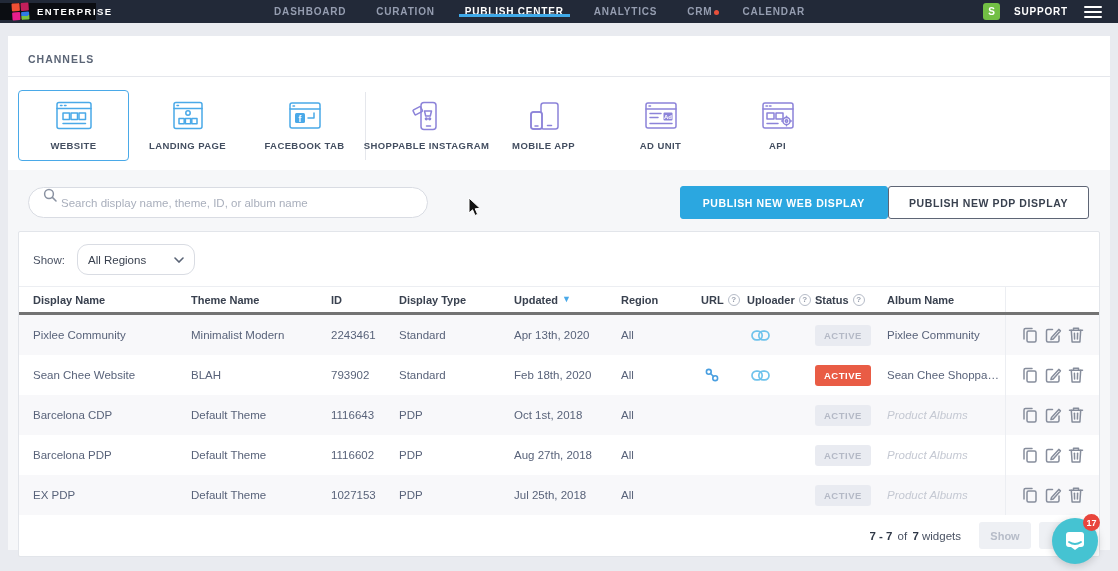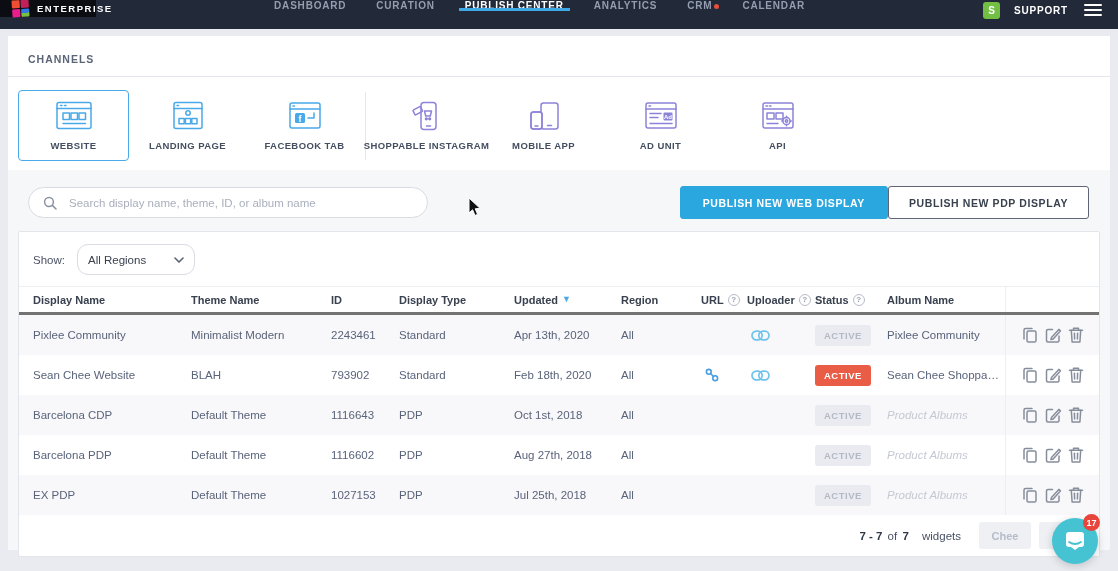--- a/index.html
+++ b/index.html
@@ -7,21 +7,21 @@
   body {
     font-family: "Liberation Sans", sans-serif;
     background:#e9ebf0;
     overflow:hidden;
     position:relative;
   }
   .page { width:1118px; height:571px; position:relative; }
 
   
   .topbar {
-    height:29px; background:#222938; display:flex; align-items:flex-start;
+    height:23px; background:#222938; display:flex; align-items:center;
     position:relative; z-index:5;
   }
   .logo-block {
     width:96px; background:#0b0d12; display:flex; align-items:center; gap:8px;
     padding-left:12px; flex:0 0 auto;
   }
   .logo-mark { width:17px; height:17px; display:grid; grid-template-columns:8px 8px; grid-template-rows:8px 8px; gap:1px; transform:rotate(-4deg); }
   .logo-mark i { display:block; border-radius:1px; }
   .logo-mark i:nth-child(1){ background:#ee4f34; }
   .logo-mark i:nth-child(2){ background:#c21f5b; }
@@ -64,21 +64,21 @@
   .channel-tile.blue .tile-icon { color:#4aa9e8; }
   .channel-tile.purple .tile-icon { color:#8c83d9; }
   .tile-label { font-size:9.5px; font-weight:bold; letter-spacing:0.4px; color:#434e60; text-align:center; white-space:nowrap; }
   .channel-divider { width:1px; height:68px; background:#e5e7ec; margin:0 2px; flex:0 0 auto; }
 
   
   .workspace { background:#f6f7f9; position:absolute; left:0; right:0; top:134px; bottom:0; }
   .toolbar-row { display:flex; align-items:center; padding:16px 12px 12px 12px; }
   .search-box {
     width:400px; height:31px; background:#fff; border:1px solid #d9dce3; border-radius:16px;
-    display:flex; align-items:center; gap:12px; padding:0 14px; flex:0 0 auto; margin-left:8px;
+    display:flex; gap:4px; padding:0 14px; flex:0 0 auto; margin-left:8px;
   }
   .search-box input {
     border:none; outline:none; flex:1; font-size:11.5px; color:#4a5263; background:transparent;
     font-family:"Liberation Sans", sans-serif;
   }
   .search-box input::placeholder { color:#a9afbc; }
   .toolbar-spacer { flex:1; }
   .btn { height:33px; border-radius:3px; font-size:10.5px; font-weight:bold; letter-spacing:0.6px;
     display:flex; align-items:center; justify-content:center; cursor:pointer;
     font-family:"Liberation Sans", sans-serif; }
@@ -559,23 +559,23 @@
                 </span>
               </div>
             </div>
           </div>
 
         <div class="pagination-row">
           <span class="page-summary">
             <b>7 - 7</b>
             <span style="margin: 0px 2px;">of</span>
             <b>7</b>
-            <span style="margin-left: 10px;">widgets</span>
-          </span>
-          <button class="pg-btn">Chee</button>
+            <span style="margin-left: 0;">widgets</span>
+          </span>
+          <button class="pg-btn">Show</button>
           <button class="pg-btn">Next</button>
         </div>
 
       </div>
     </div>
   </div>
 
   <div class="chat-bubble">
     <svg width="22" height="20" viewBox="0 0 22 20">
       <rect x="2" y="1" width="18" height="15" rx="3" fill="#ffffff"></rect>

